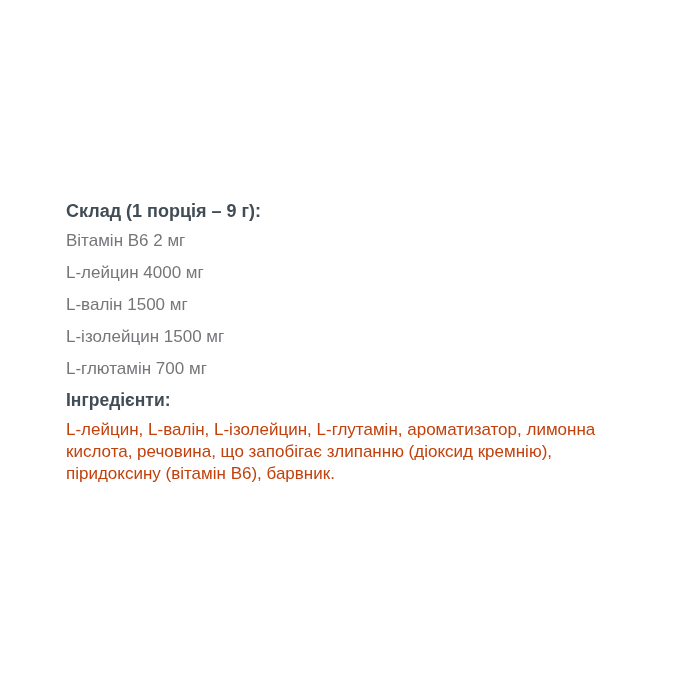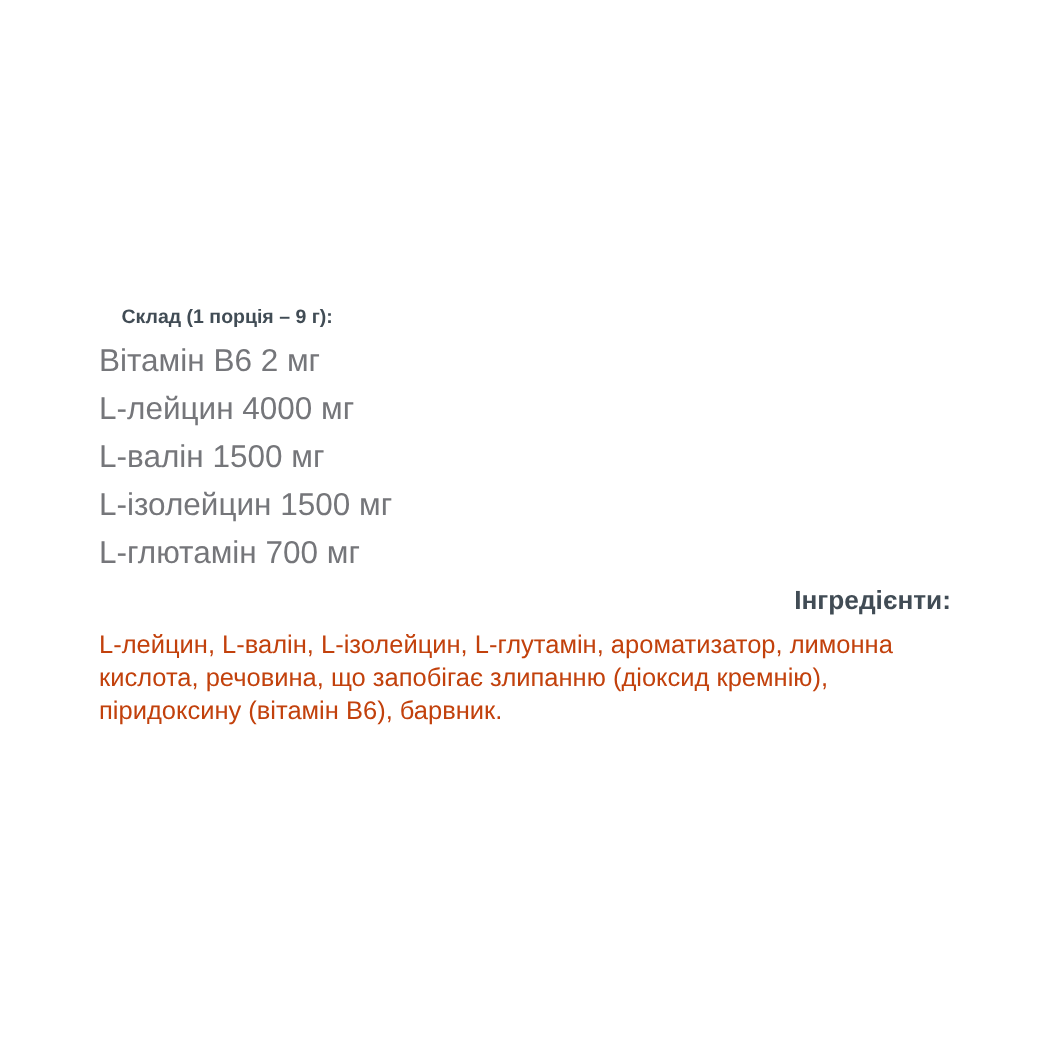--- a/index.html
+++ b/index.html
@@ -15,39 +15,38 @@
     overflow: hidden;
   }
   .content {
     position: absolute;
     left: 66px;
     top: 200px;
     width: 568px;
   }
   .section-title {
     color: #414c55;
-    font-size: 13px;
+    font-size: 18px;
     font-weight: bold;
     line-height: 22px;
-    margin: 0 0 7px 15px;
+    margin: 0 0 7px 0;
   }
   .comp-item {
     color: #75767a;
-    font-size: 21px;
+    font-size: 17px;
     font-weight: normal;
     line-height: 23px;
     margin: 0 0 9px 0;
   }
   .ingredients-title {
     color: #414c55;
     font-size: 17.5px;
     font-weight: bold;
     line-height: 22px;
     margin: 2px 0 8px 0;
-    text-align: right;
   }
   .ingredients-line {
     color: #c2410c;
     font-size: 17px;
     line-height: 22px;
     white-space: nowrap;
   }
 </style>
 </head>
 <body>

